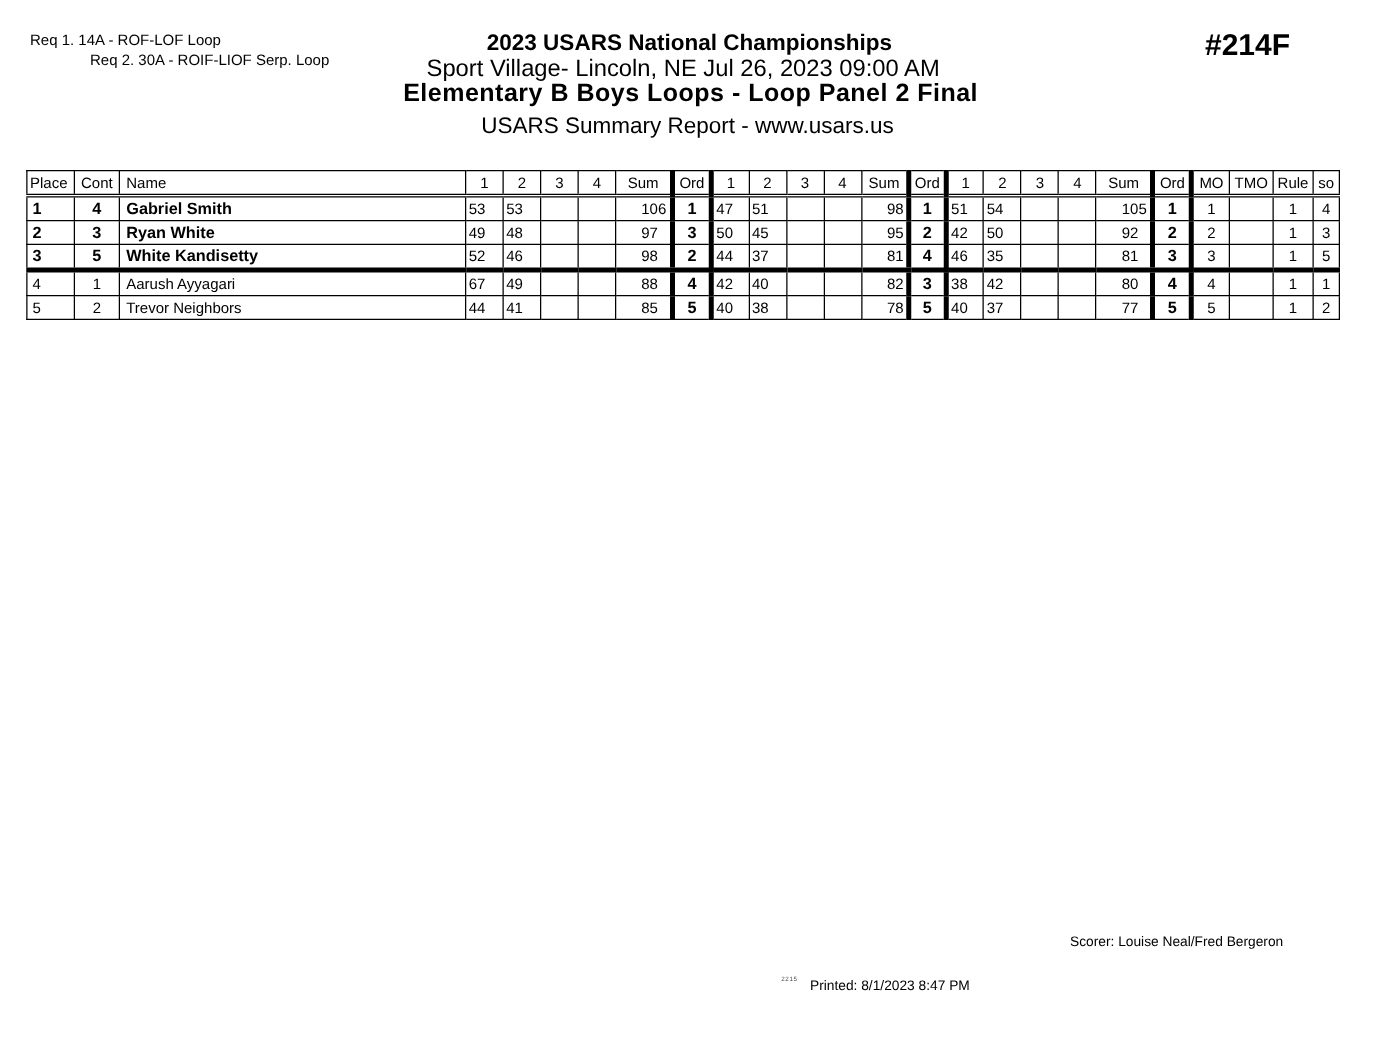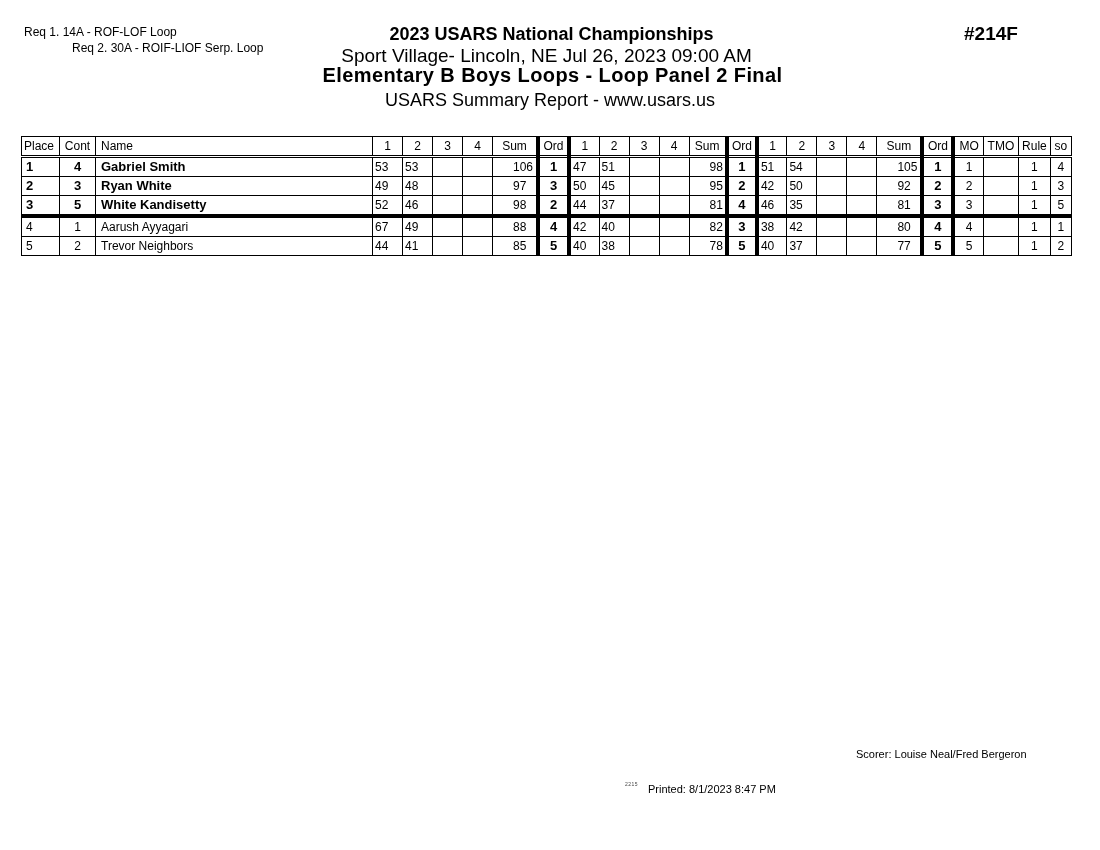--- a/index.html
+++ b/index.html
@@ -3,21 +3,21 @@
 <meta charset="utf-8">
 <style>
   html, body { margin:0; padding:0; background:#fff; }
   body { width:1100px; height:850px; position:relative; font-family:"Liberation Sans", sans-serif; color:#000; overflow:hidden; }
   .abs { position:absolute; white-space:nowrap; }
   .req { left:24px; font-size:12px; line-height:14px; }
   .title1 { left:0; width:1103px; text-align:center; top:24px; font-size:18px; font-weight:bold; }
   .title2 { left:0; width:1093px; text-align:center; top:45px; font-size:19px; }
   .title3 { left:0; width:1105px; text-align:center; top:64px; font-size:20px; font-weight:bold; letter-spacing:0.4px; }
   .title4 { left:0; width:1100px; text-align:center; top:90px; font-size:18px; }
-  .event-num { left:964px; top:23px; font-size:19px; font-weight:bold; }
+  .event-num { left:964px; top:23px; font-size:24px; font-weight:bold; }
 
   table.results { position:absolute; left:21px; top:136px; border-collapse:collapse; table-layout:fixed; font-size:12px; }
   table.results td { border:1px solid #000; padding:0 2px; height:18px; line-height:18px; overflow:hidden; white-space:nowrap; }
   table.results tr.judge-row td { height:19px; }
   table.results tr.judge-row td.empty { border:none; }
   table.results tr.judge-row td.judge { text-align:left; padding-left:4px; font-size:11px; }
   table.results tr.head-row td { text-align:center; border-bottom:3px double #000; }
   table.results tr.head-row td.name-h { text-align:left; padding-left:5px; }
   table.results tr.head-row td.place-h { text-align:left; padding-left:2px;margin-top:12px; }
   table.results td.c { text-align:center; }

